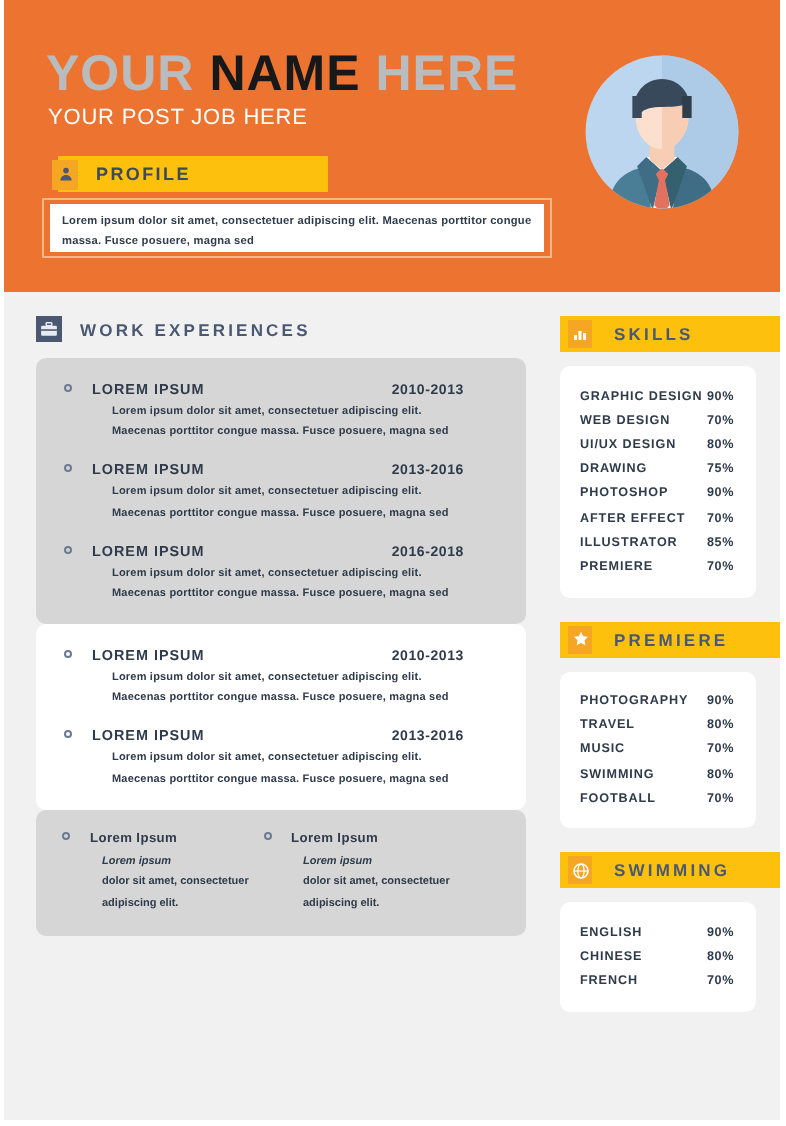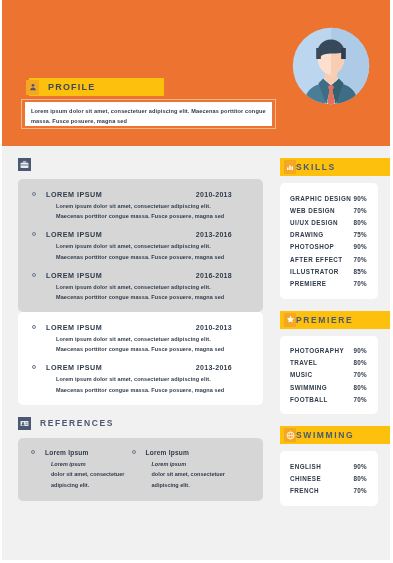--- a/index.html
+++ b/index.html
@@ -257,20 +257,21 @@
     width: 12px;
     height: 14px;
     margin-left: 4px;
     background: #f5a623;
     display: flex;
     align-items: center;
     justify-content: center;
     flex: 0 0 auto;
   }
   .ybar .yb-label {
+    margin-left: 11px;
     font-size: 8.5px;
     font-weight: bold;
     color: #4a5871;
     letter-spacing: 1.6px;
   }
 
   .rcard {
     background: #ffffff;
     border-radius: 5px;
     margin-right: 12px;
@@ -296,21 +297,23 @@
     letter-spacing: 0.3px;
   }
 </style>
 </head>
 <body>
 
 <div class="page">
 
   <div class="header">
 
-
+    <div class="name-line"><span class="nm-light">YOUR </span><span class="nm-dark">NAME</span><span class="nm-light"> HERE</span></div>
+
+    <div class="job-line">YOUR POST JOB HERE</div>
 
     <div class="profile-bar">
       <span class="pb-icon">
         <svg width="8" height="8" viewBox="0 0 16 16">
             <circle cx="8" cy="4.6" r="2.8" fill="#4a5871"></circle>
             <path d="M2.4 14.5c0-3.3 2.5-5.6 5.6-5.6s5.6 2.3 5.6 5.6z" fill="#4a5871"></path>
           </svg>
       </span>
       <span class="pb-label">PROFILE</span>
     </div>
@@ -355,20 +358,21 @@
     <div class="col-left">
 
       <div class="sec-head">
         <span class="sh-icon">
           <svg width="9" height="9" viewBox="0 0 16 16">
               <rect x="1" y="5" width="14" height="9" rx="1" fill="#e8ebf0"></rect>
               <rect x="5.5" y="2.5" width="5" height="2.5" rx="0.6" fill="none" stroke="#e8ebf0" stroke-width="1.3"></rect>
               <rect x="1" y="8.2" width="14" height="1.4" fill="#4a5871"></rect>
             </svg>
         </span>
+        <span class="sh-label">WORK EXPERIENCES</span>
       </div>
       <div class="card gray">
         <div class="entry">
           <div class="entry-top">
             <span class="bullet"></span>
             <span class="entry-title">LOREM IPSUM</span>
             <span class="entry-date">2010-2013</span>
           </div>
           <div class="entry-desc">Lorem ipsum dolor sit amet, consectetuer adipiscing elit. Maecenas porttitor congue massa. Fusce posuere, magna sed</div>
         </div>
@@ -402,32 +406,20 @@
         <div class="entry">
           <div class="entry-top">
             <span class="bullet"></span>
             <span class="entry-title">LOREM IPSUM</span>
             <span class="entry-date">2013-2016</span>
           </div>
           <div class="entry-desc">Lorem ipsum dolor sit amet, consectetuer adipiscing elit. Maecenas porttitor congue massa. Fusce posuere, magna sed</div>
         </div>
       </div>
 
-      <div class="sec-head">
-        <span class="sh-icon">
-          <svg width="9" height="9" viewBox="0 0 16 16">
-              <rect x="1" y="3.5" width="14" height="9" rx="1" fill="#e8ebf0"></rect>
-              <circle cx="5.4" cy="7.2" r="1.7" fill="#4a5871"></circle>
-              <path d="M2.6 11.4c0-1.6 1.3-2.5 2.8-2.5s2.8.9 2.8 2.5z" fill="#4a5871"></path>
-              <rect x="9.6" y="6.3" width="4.2" height="1.1" fill="#4a5871"></rect>
-              <rect x="9.6" y="8.7" width="4.2" height="1.1" fill="#4a5871"></rect>
-            </svg>
-        </span>
-        <span class="sh-label">REFERENCES</span>
-      </div>
       <div class="card gray">
         <div class="ref-grid">
           <div class="ref-col">
             <div class="ref-top">
               <span class="bullet"></span>
               <span class="ref-name">Lorem Ipsum</span>
             </div>
             <div class="ref-desc">
               <div class="ital">Lorem ipsum</div>
               <div>dolor sit amet, consectetuer</div>

